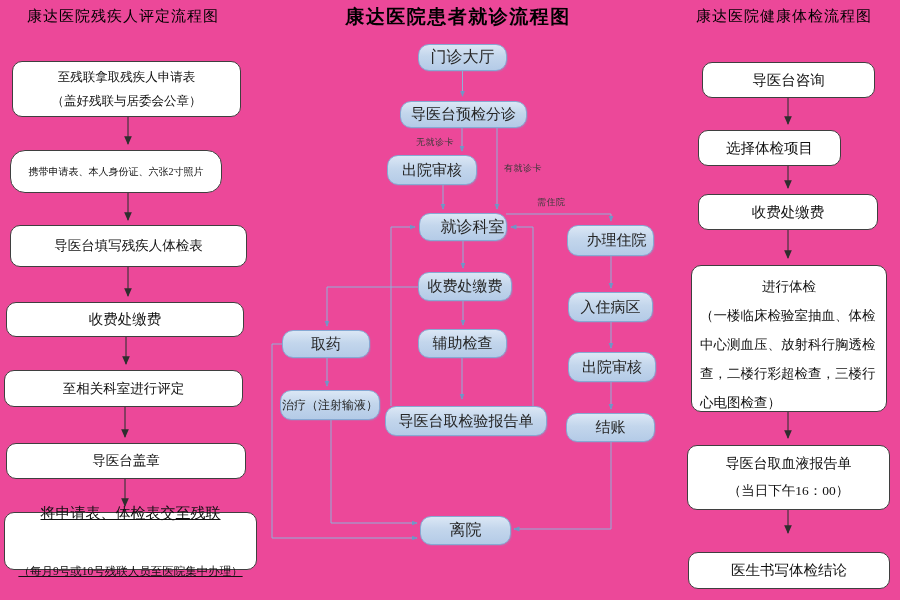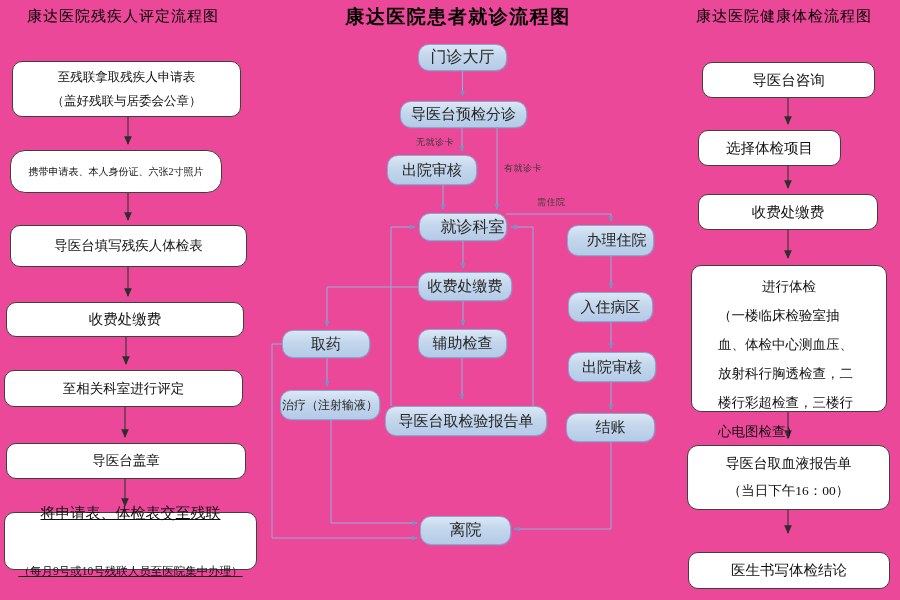--- a/index.html
+++ b/index.html
@@ -183,26 +183,26 @@
   </div>
 
   <div class="wbox" style="left:698px;top:130px;width:143px;height:36px;font-size:14.5px;">
     <span>选择体检项目</span>
   </div>
 
   <div class="wbox" style="left:698px;top:194px;width:180px;height:36px;font-size:14.5px;">
     <span>收费处缴费</span>
   </div>
 
-  <div class="wbox" style="left:691px;top:265px;width:196px;height:147px;font-size:13.5px;row-gap:0;justify-content:flex-start;padding:6px 26px;">
+  <div class="wbox" style="left:691px;top:265px;width:196px;height:147px;font-size:13.5px;row-gap:0;justify-content:flex-start;padding:6px 8px;">
     <span style="line-height:29px;">进行体检</span>
     <span class="big-note">（一楼临床检验室抽血、体检中心测血压、放射科行胸透检查，二楼行彩超检查，三楼行心电图检查）</span>
   </div>
 
-  <div class="wbox" style="left:687px;top:445px;width:203px;height:65px;row-gap:9px;border-radius:11px;">
+  <div class="wbox" style="left:687px;top:445px;width:203px;height:65px;row-gap:9px;">
     <span style="font-size:14px;">导医台取血液报告单</span>
     <span style="font-size:13.5px;">（当日下午16：00）</span>
   </div>
 
   <div class="wbox" style="left:688px;top:540px;width:202px;height:37px;font-size:14.5px;margin-top:12px;">
     <span>医生书写体检结论</span>
   </div>
 
 </div>
 

